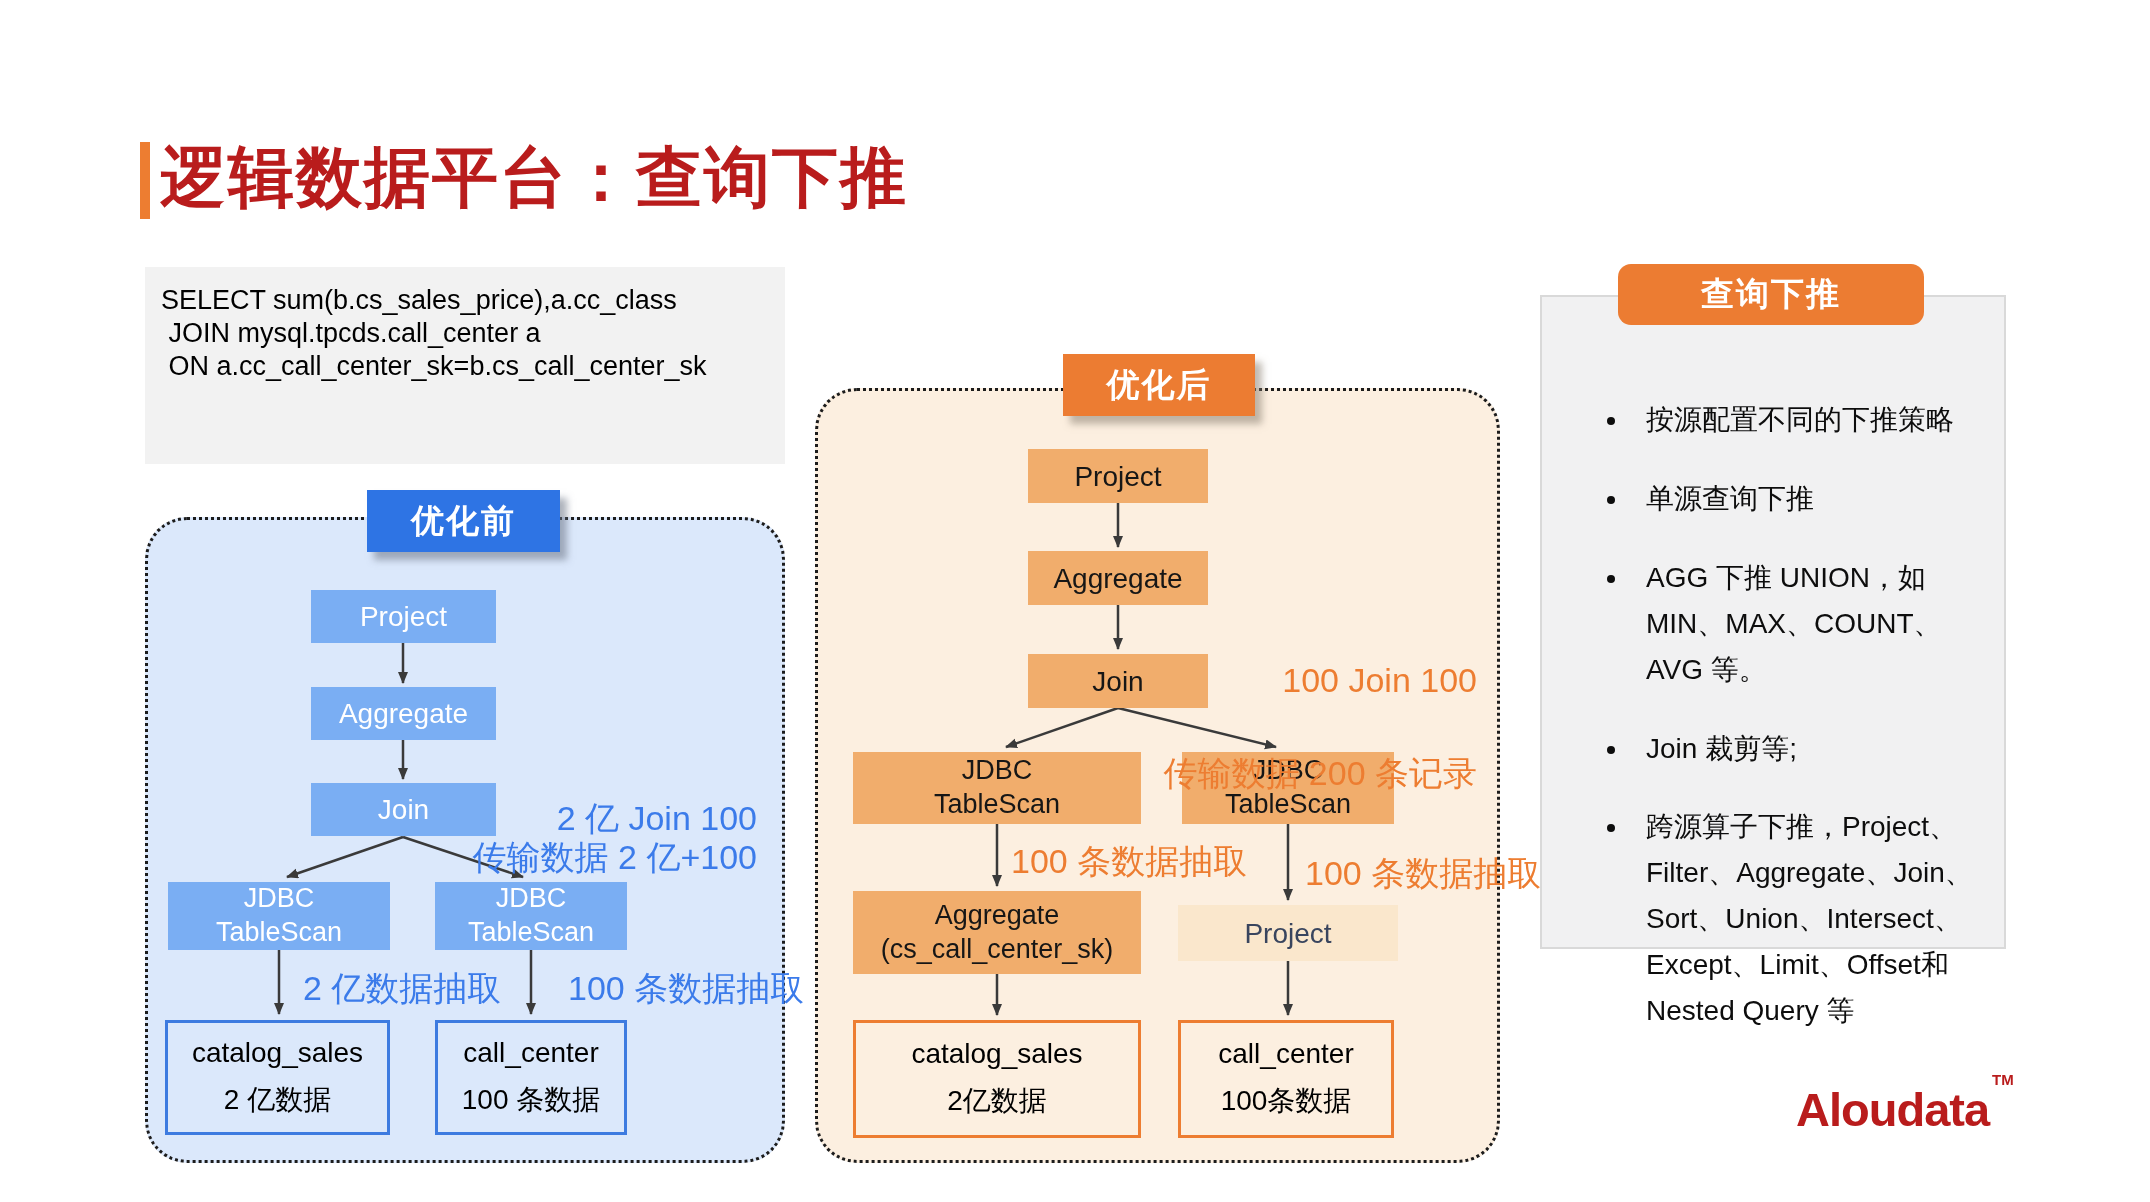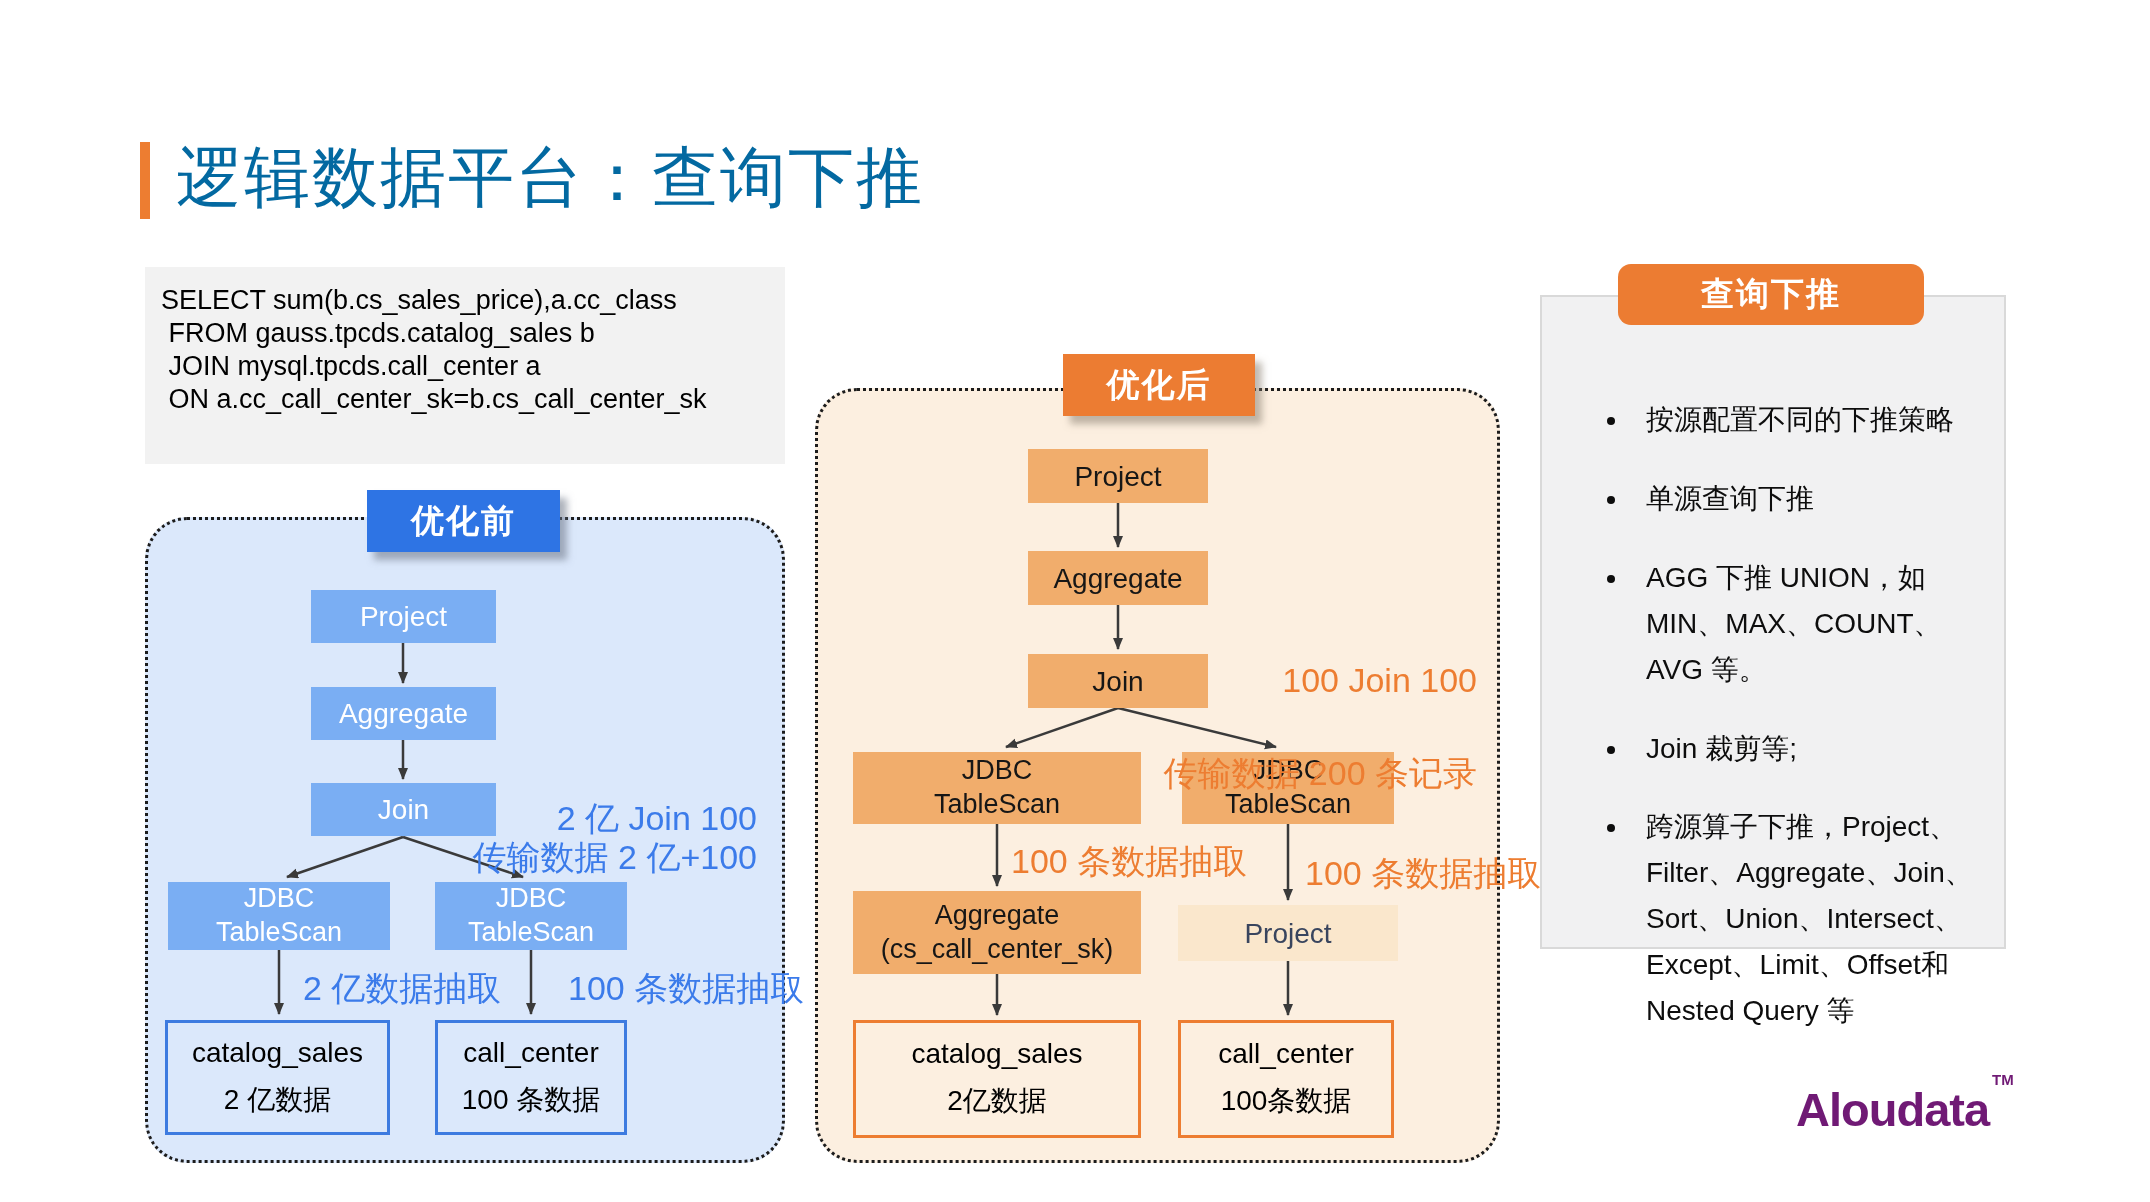--- a/index.html
+++ b/index.html
@@ -10,22 +10,22 @@
     color: #111;
   }
   .canvas { position: absolute; inset: 0; }
 
   
   .accent-bar {
     position: absolute; left: 140px; top: 142px; width: 10px; height: 77px;
     background: #ED7D31;
   }
   .page-title {
-    position: absolute; left: 176px; top: 133px;
-    font-size: 66px; font-weight: 400; color: #0369a1; letter-spacing: 2px;
+    position: absolute; left: 160px; top: 133px;
+    font-size: 66px; font-weight: 700; color: #b91c1c; letter-spacing: 2px;
     white-space: nowrap;
   }
 
   
   .sql-box {
     position: absolute; left: 145px; top: 267px; width: 640px; height: 197px;
     background: #F2F2F2; padding: 17px 10px 10px 16px;
   }
   .sql-line {
     font-size: 27px; line-height: 33px; color: #000; white-space: pre;
@@ -119,36 +119,35 @@
   }
   .info-panel ul { list-style: disc; margin-top: 14px; }
   .info-panel li {
     font-size: 28px; line-height: 1.64; color: #0d0d0d;
     padding-left: 16px; margin-bottom: 33px;
   }
 
   
   .logo {
     position: absolute; left: 1796px; top: 1082px;
-    font-size: 47px; font-weight: 800; color: #701a75; letter-spacing: -1px;
+    font-size: 47px; font-weight: 800; color: #b91c1c; letter-spacing: -1px;
     white-space: nowrap;
   }
   .logo sup { font-size: 15px; font-weight: 700; position: relative; top: -24px; left: 3px; letter-spacing: 0; }
 </style>
 </head>
 <body>
 
 <div class="canvas">
 
   <div class="accent-bar"></div>
   <h1 class="page-title">逻辑数据平台：查询下推</h1>
 
   <div class="sql-box">
     <div class="sql-line">SELECT sum(b.cs_sales_price),a.cc_class</div>
-    <div class="sql-line"> FROM gauss.tpcds.catalog_sales b</div>
     <div class="sql-line"> JOIN mysql.tpcds.call_center a</div>
     <div class="sql-line"> ON a.cc_call_center_sk=b.cs_call_center_sk</div>
   </div>
 
   <div class="flow-panel panel-before">
     <svg class="arrow-layer" width="640" height="646" viewBox="0 0 640 646">
       <defs>
         <marker id="arwA" markerWidth="14" markerHeight="12" refX="11" refY="5" orient="auto" markerUnits="userSpaceOnUse">
           <path d="M0,0 L12,5 L0,10 z" fill="#3A3A3A"></path>
         </marker>

